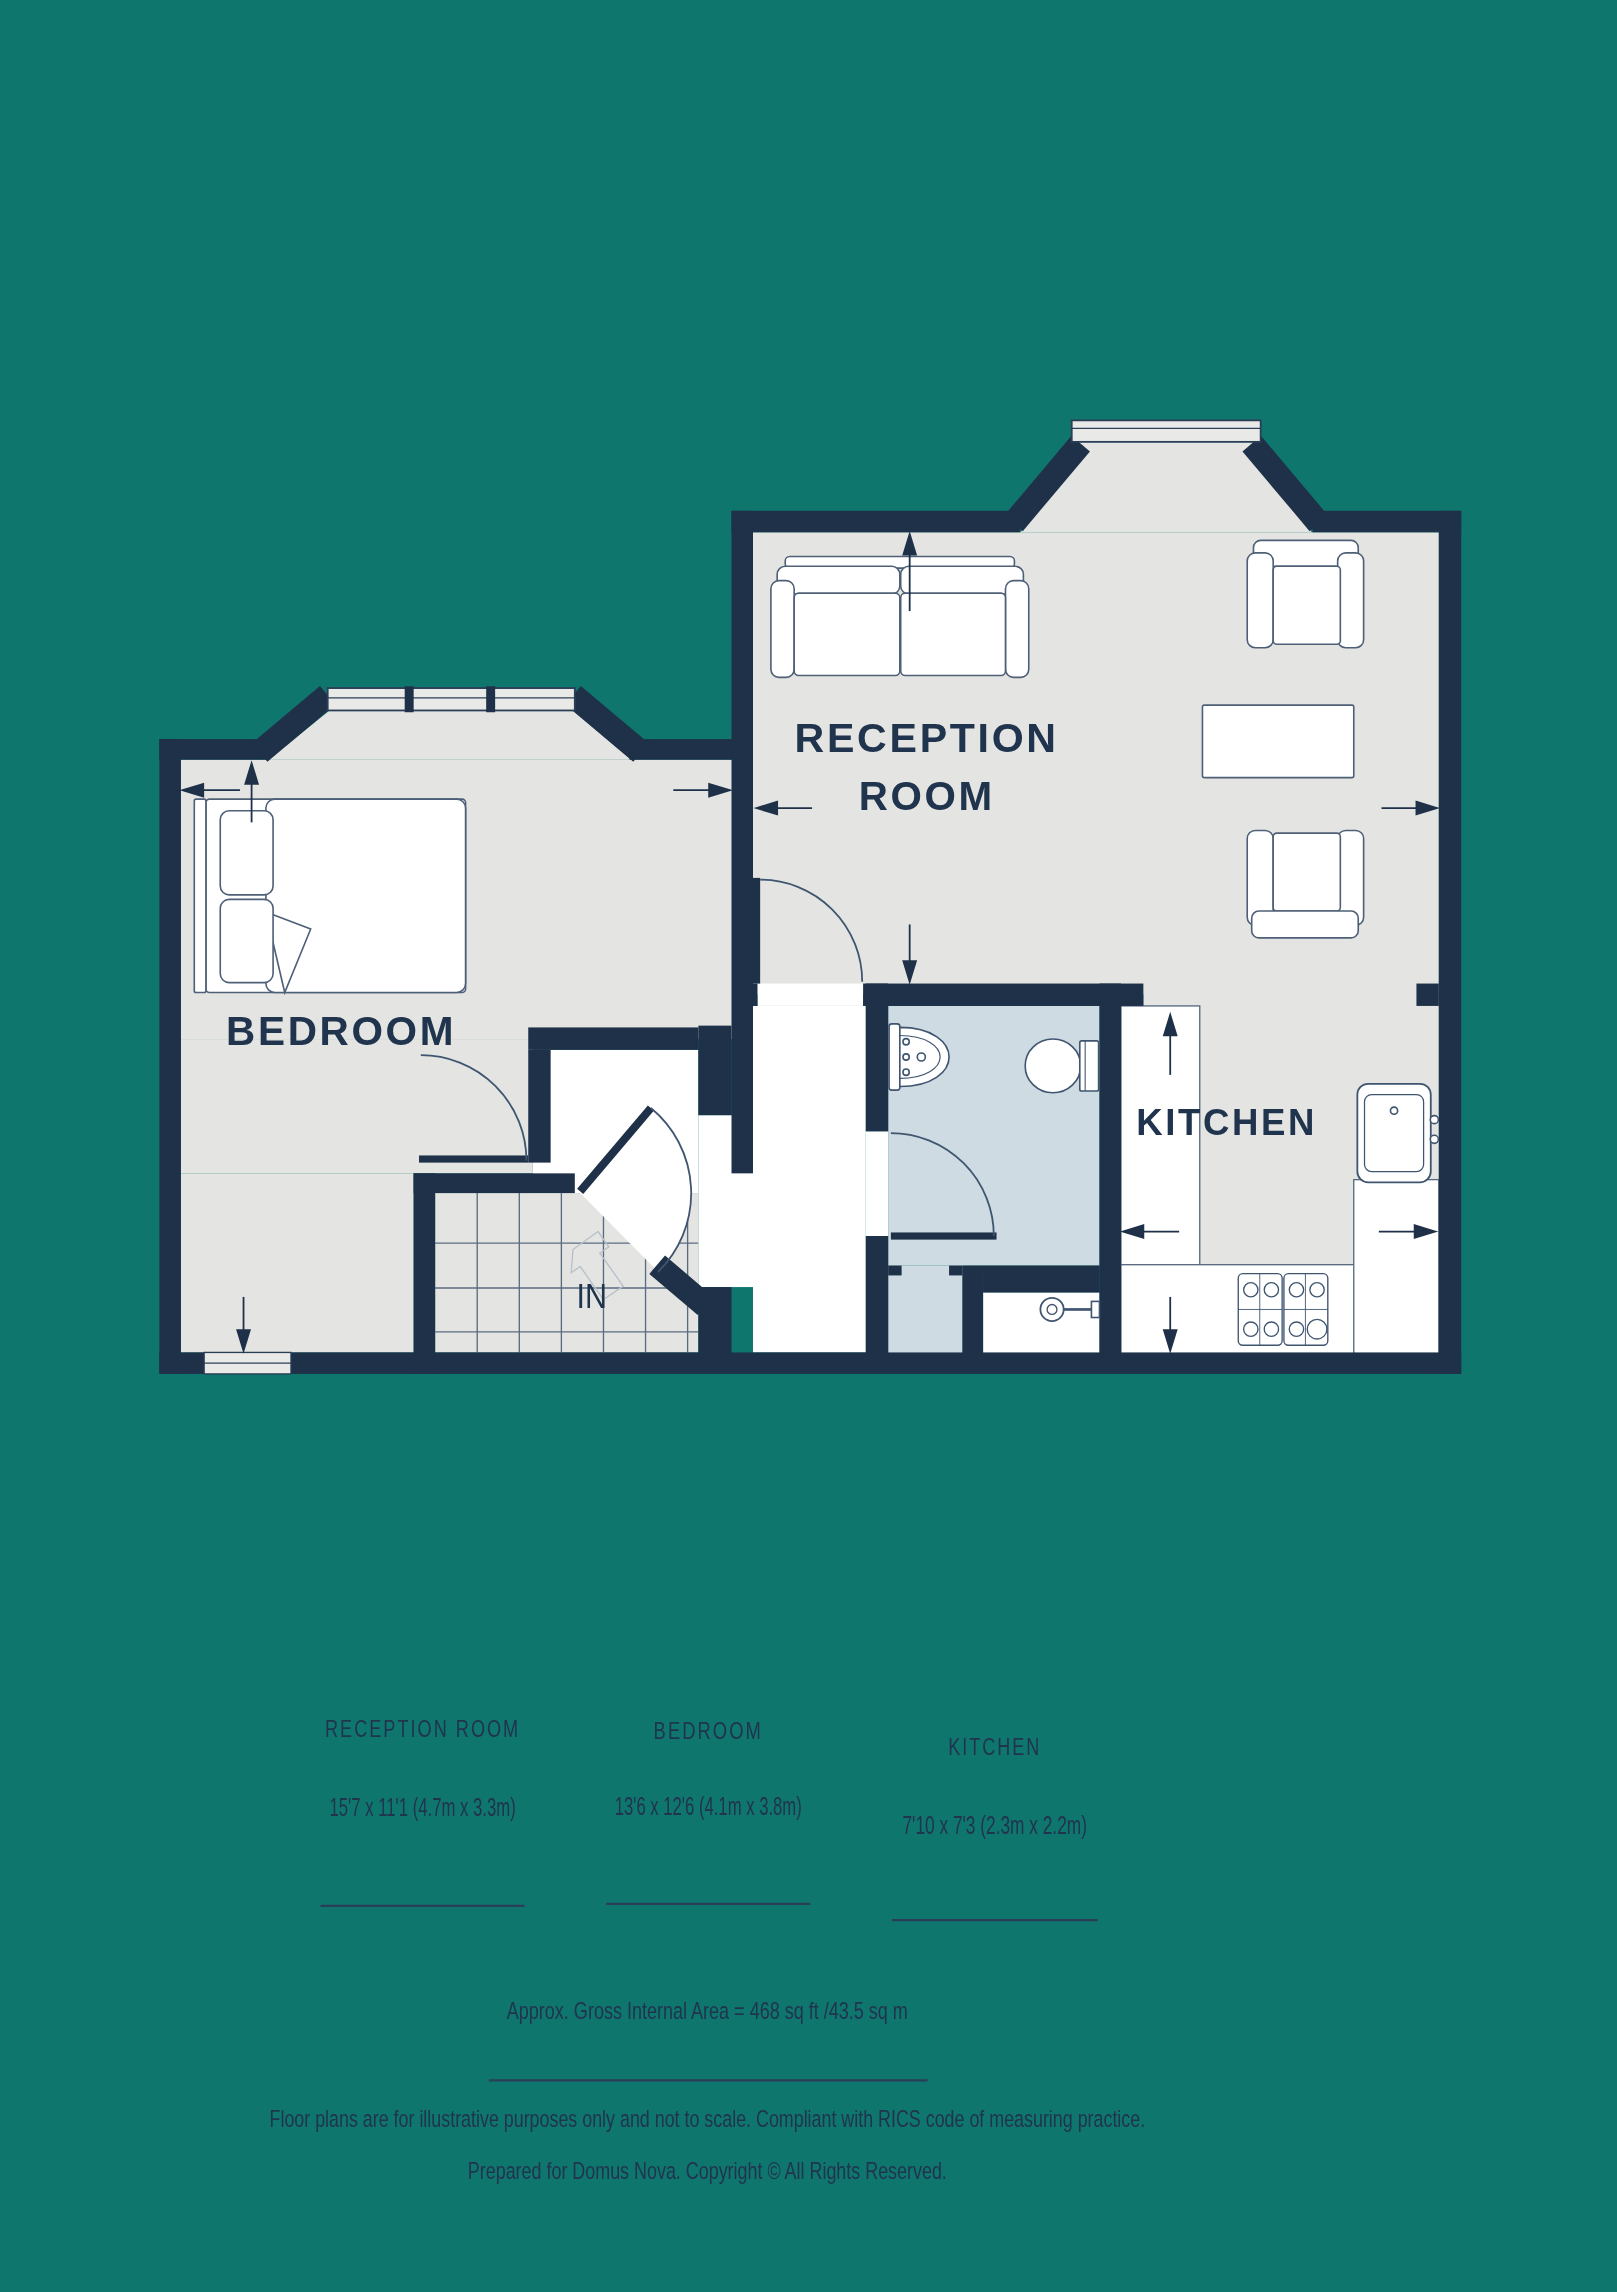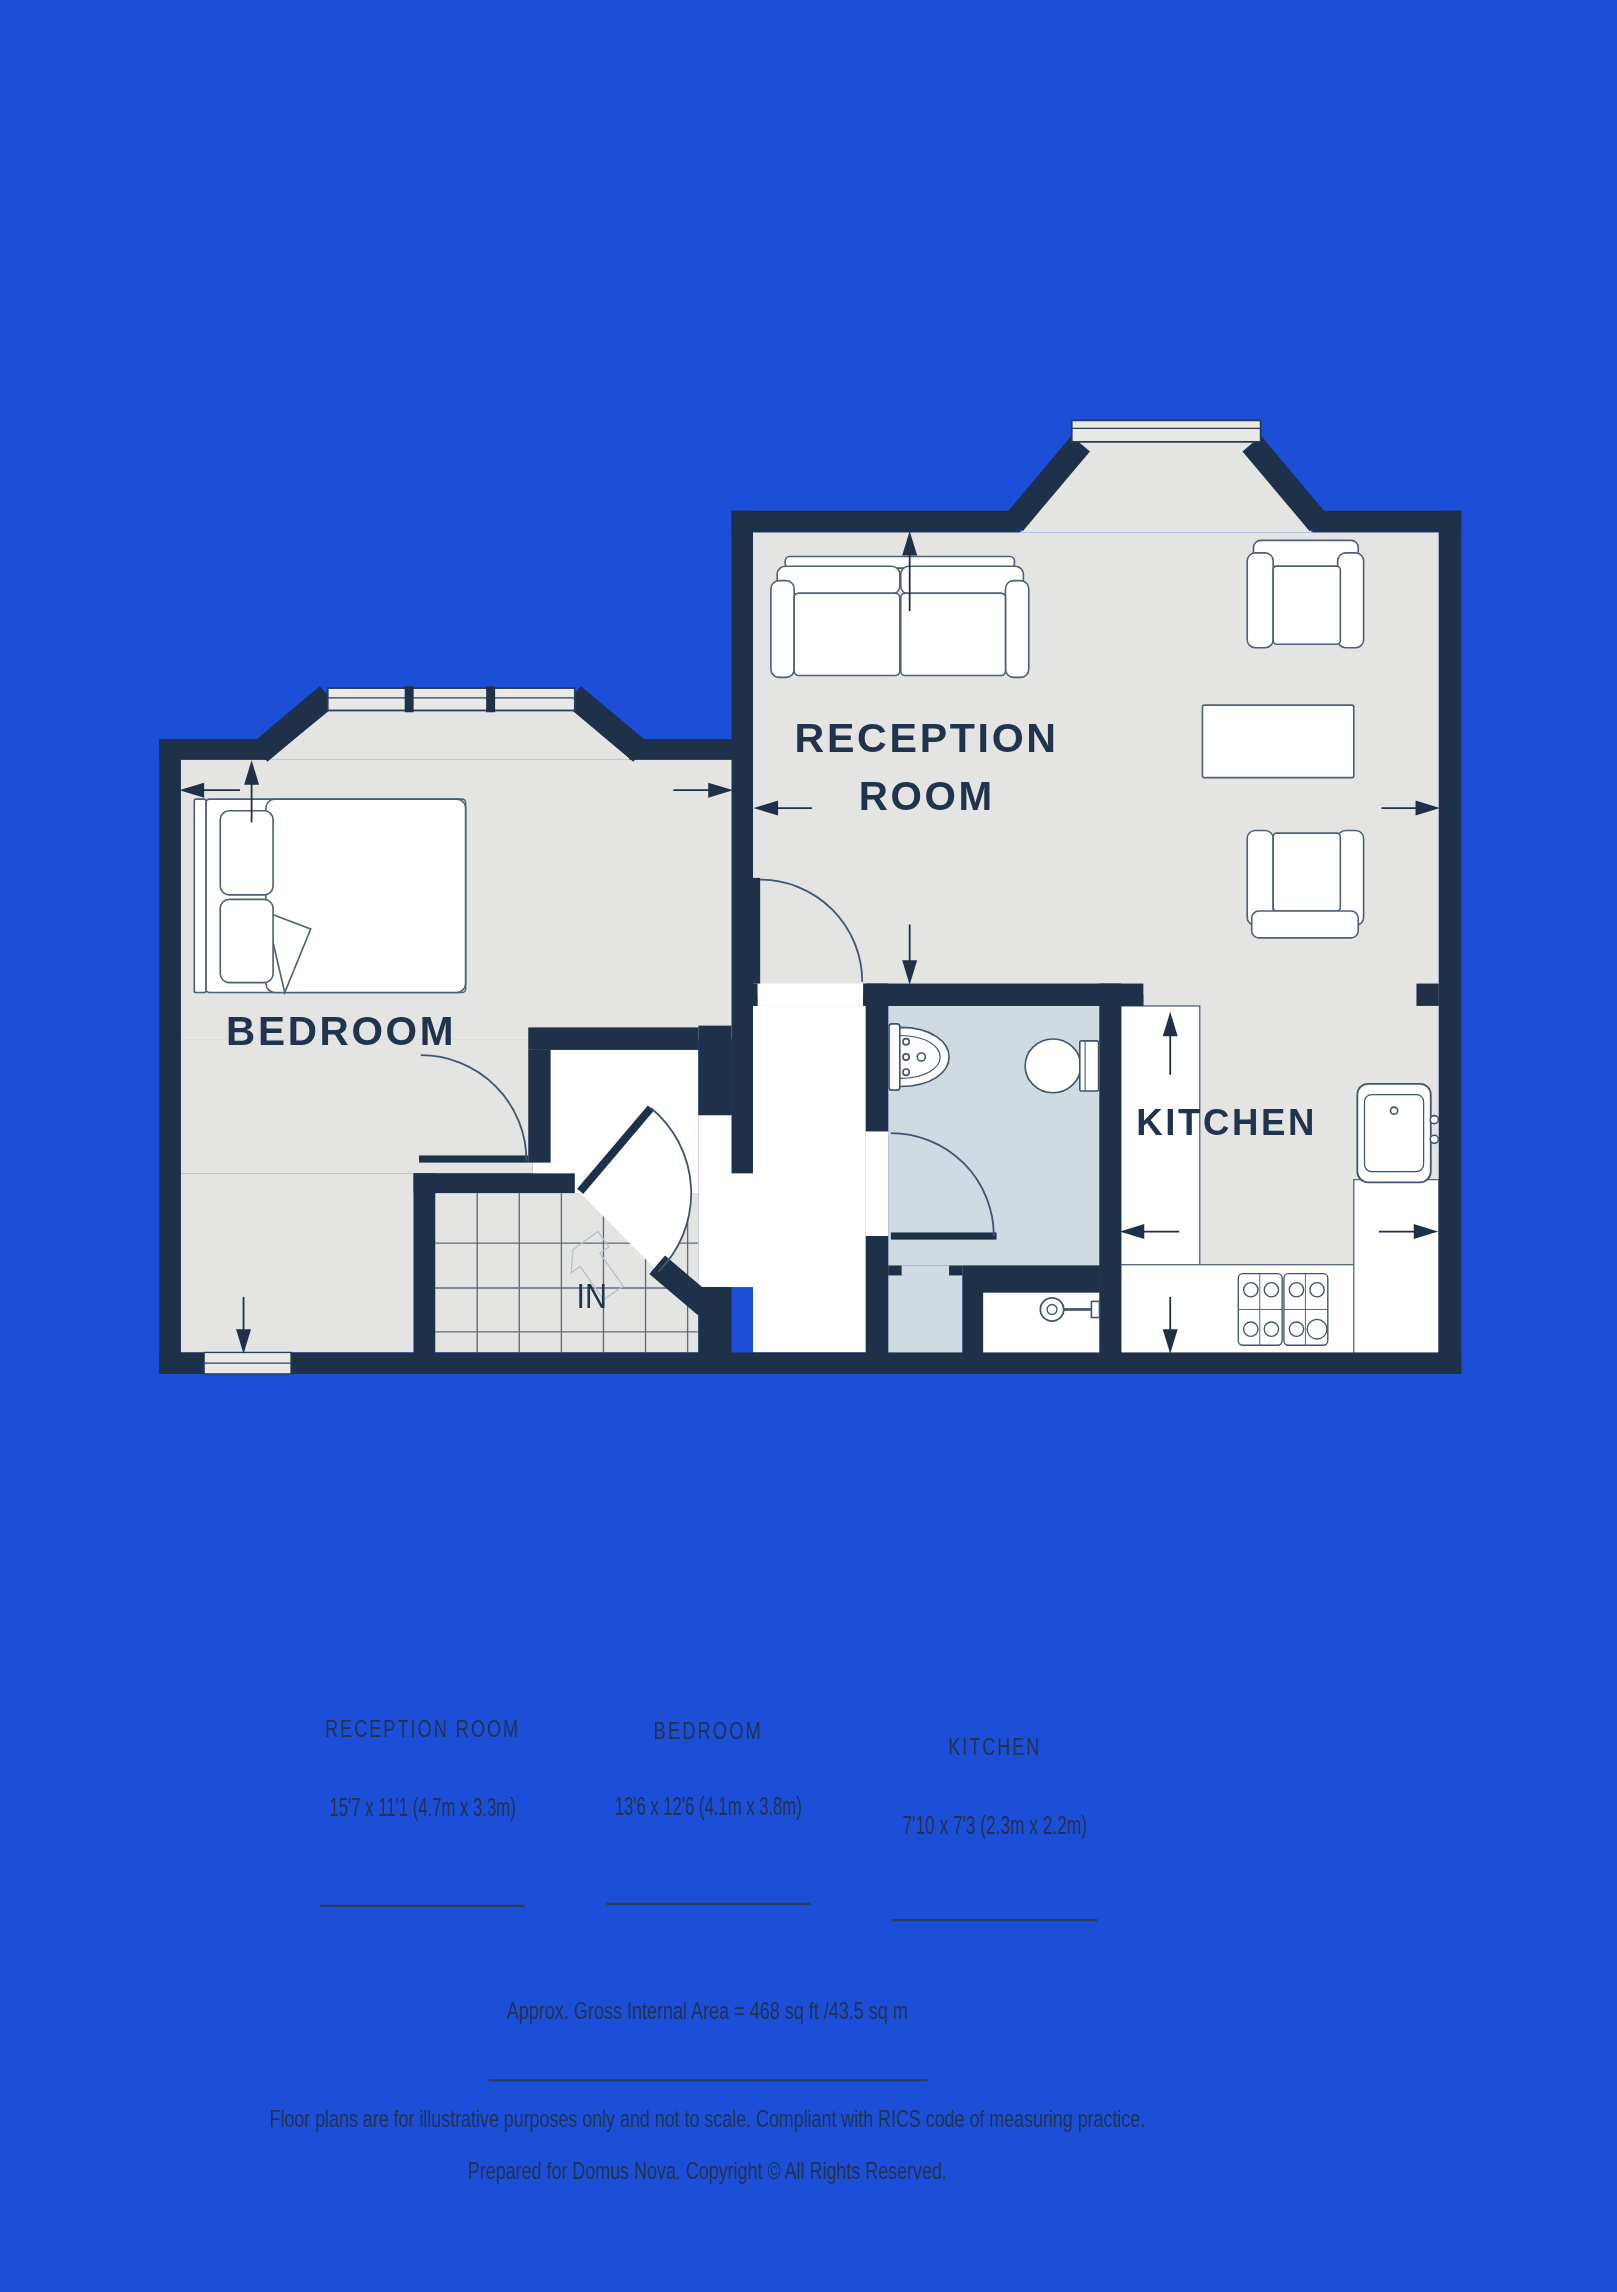--- a/index.html
+++ b/index.html
@@ -1,16 +1,16 @@
 <!DOCTYPE html>
 <html style="font-size:14.3px"><head>
 <meta charset="utf-8">
 <style>
   html,body{margin:0;padding:0;background:#f5f5f7;}
-  .page{position:relative;width:1617px;height:2293px;background:#1d4ed8;font-family:"Liberation Sans",sans-serif;}
+  .page{position:relative;width:1617px;height:2293px;background:#0f766e;font-family:"Liberation Sans",sans-serif;}
   svg{display:block;}
   text{font-family:"Liberation Sans",sans-serif;fill:#20344e;}
   .room-label{font-weight:700;letter-spacing:3px;}
   .dim-name{font-weight:400;letter-spacing:3px;}
   .dim-val{font-weight:400;}
   .footer-txt{font-weight:400;}
 </style>
 </head>
 <body>
 

